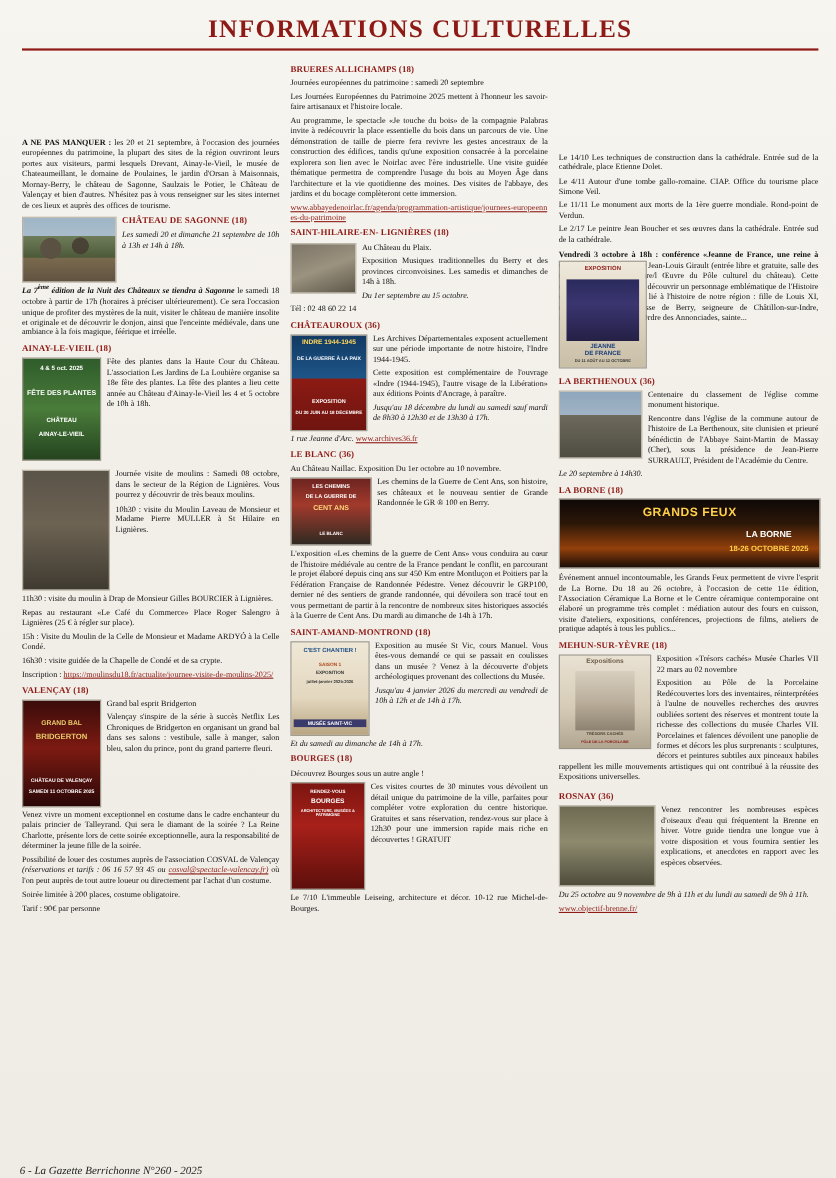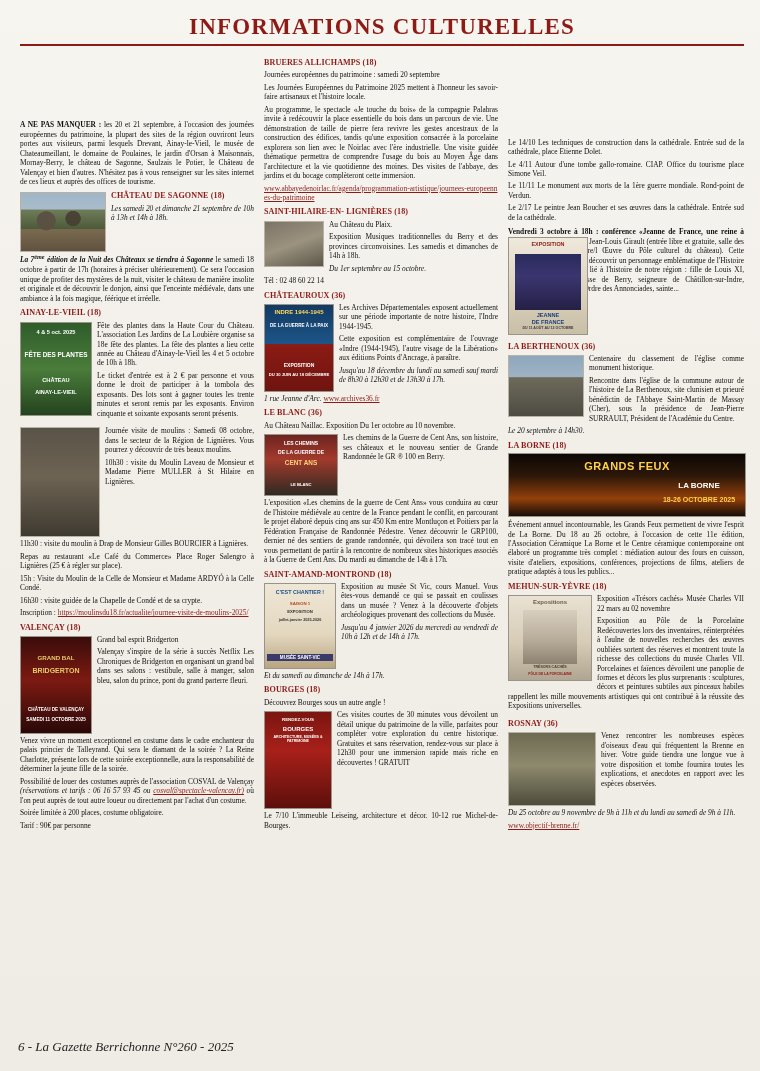--- a/index.html
+++ b/index.html
@@ -151,22 +151,22 @@
     position: absolute;
     left: 2px; right: 2px;
     text-align: center;
     font-size: 5.6px;
     line-height: 1.1;
     font-weight: bold;
   }
   .footer {
     position: absolute;
     left: 18px;
-    bottom: 16px;
-    font-size: 13px;
+    bottom: 1px;
+    font-size: 10px;
     font-style: italic;
     color: #222;
     margin-top: 17px;
   }
 </style>
 </head>
 <body>
 
 <div class="page">
 
@@ -198,21 +198,20 @@
         <h3 class="head">AINAY-LE-VIEIL (18)</h3>
         <div class="wrapfig-l">
           <span class="poster poster-plantes" style="width:70px;height:92px;">
             <span class="ptxt" style="top:6px;">4 &amp; 5 oct. 2025</span>
             <span class="ptxt" style="top:28px;font-size:6.4px;">FÊTE DES PLANTES</span>
             <span class="ptxt" style="top:54px;">CHÂTEAU</span>
             <span class="ptxt" style="top:66px;">AINAY-LE-VIEIL</span>
           </span>
         </div>
         <p>Fête des plantes dans la Haute Cour du Château. L'association Les Jardins de La Loubière organise sa 18e fête des plantes. La fête des plantes a lieu cette année au Château d'Ainay-le-Vieil les 4 et 5 octobre de 10h à 18h.</p>
-        <p>Le ticket d'entrée est à 2 € par personne et vous donne le droit de participer à la tombola des exposants. Des lots sont à gagner toutes les trente minutes et seront remis par les exposants. Environ cinquante et soixante exposants seront présents.</p>
         <div class="clear"></div>
       </div>
 
       <div class="block">
         <div class="wrapfig-l">
           <span class="ph ph-moulin" style="width:78px;height:108px;"></span>
         </div>
         <p>Journée visite de moulins : Samedi 08 octobre, dans le secteur de la Région de Lignières. Vous pourrez y découvrir de très beaux moulins.</p>
         <p>10h30 : visite du Moulin Laveau de Monsieur et Madame Pierre MULLER à St Hilaire en Lignières.</p>
         <div class="clear"></div>
@@ -398,21 +397,21 @@
         <p>Exposition «Trésors cachés» Musée Charles VII 22 mars au 02 novembre</p>
         <p>Exposition au Pôle de la Porcelaine Redécouvertes lors des inventaires, réinterprétées à l'aulne de nouvelles recherches des œuvres oubliées sortent des réserves et montrent toute la richesse des collections du musée Charles VII. Porcelaines et faïences dévoilent une panoplie de formes et décors les plus surprenants : sculptures, décors et peintures subtiles aux pinceaux habiles rappellent les mille mouvements artistiques qui ont contribué à la réussite des Expositions universelles.</p>
         <div class="clear"></div>
       </div>
 
       <div class="block">
         <h3 class="head">ROSNAY (36)</h3>
         <div class="wrapfig-l">
           <span class="ph ph-bird" style="width:86px;height:72px;"></span>
         </div>
-        <p>Venez rencontrer les nombreuses espèces d'oiseaux d'eau qui fréquentent la Brenne en hiver. Votre guide tiendra une longue vue à votre disposition et tombe fournira toutes les explications, et anecdotes en rapport avec les espèces observées.</p>
+        <p>Venez rencontrer les nombreuses espèces d'oiseaux d'eau qui fréquentent la Brenne en hiver. Votre guide tiendra une longue vue à votre disposition et vous fournira sentier les explications, et anecdotes en rapport avec les espèces observées.</p>
         <div class="clear"></div>
         <p class="ital">Du 25 octobre au 9 novembre de 9h à 11h et du lundi au samedi de 9h à 11h.</p>
         <p><a class="link" href="#">www.objectif-brenne.fr/</a></p>
       </div>
 
     </div>
   </div>
 
   <div class="footer">6 - La Gazette Berrichonne N°260 - 2025</div>
 </div>

